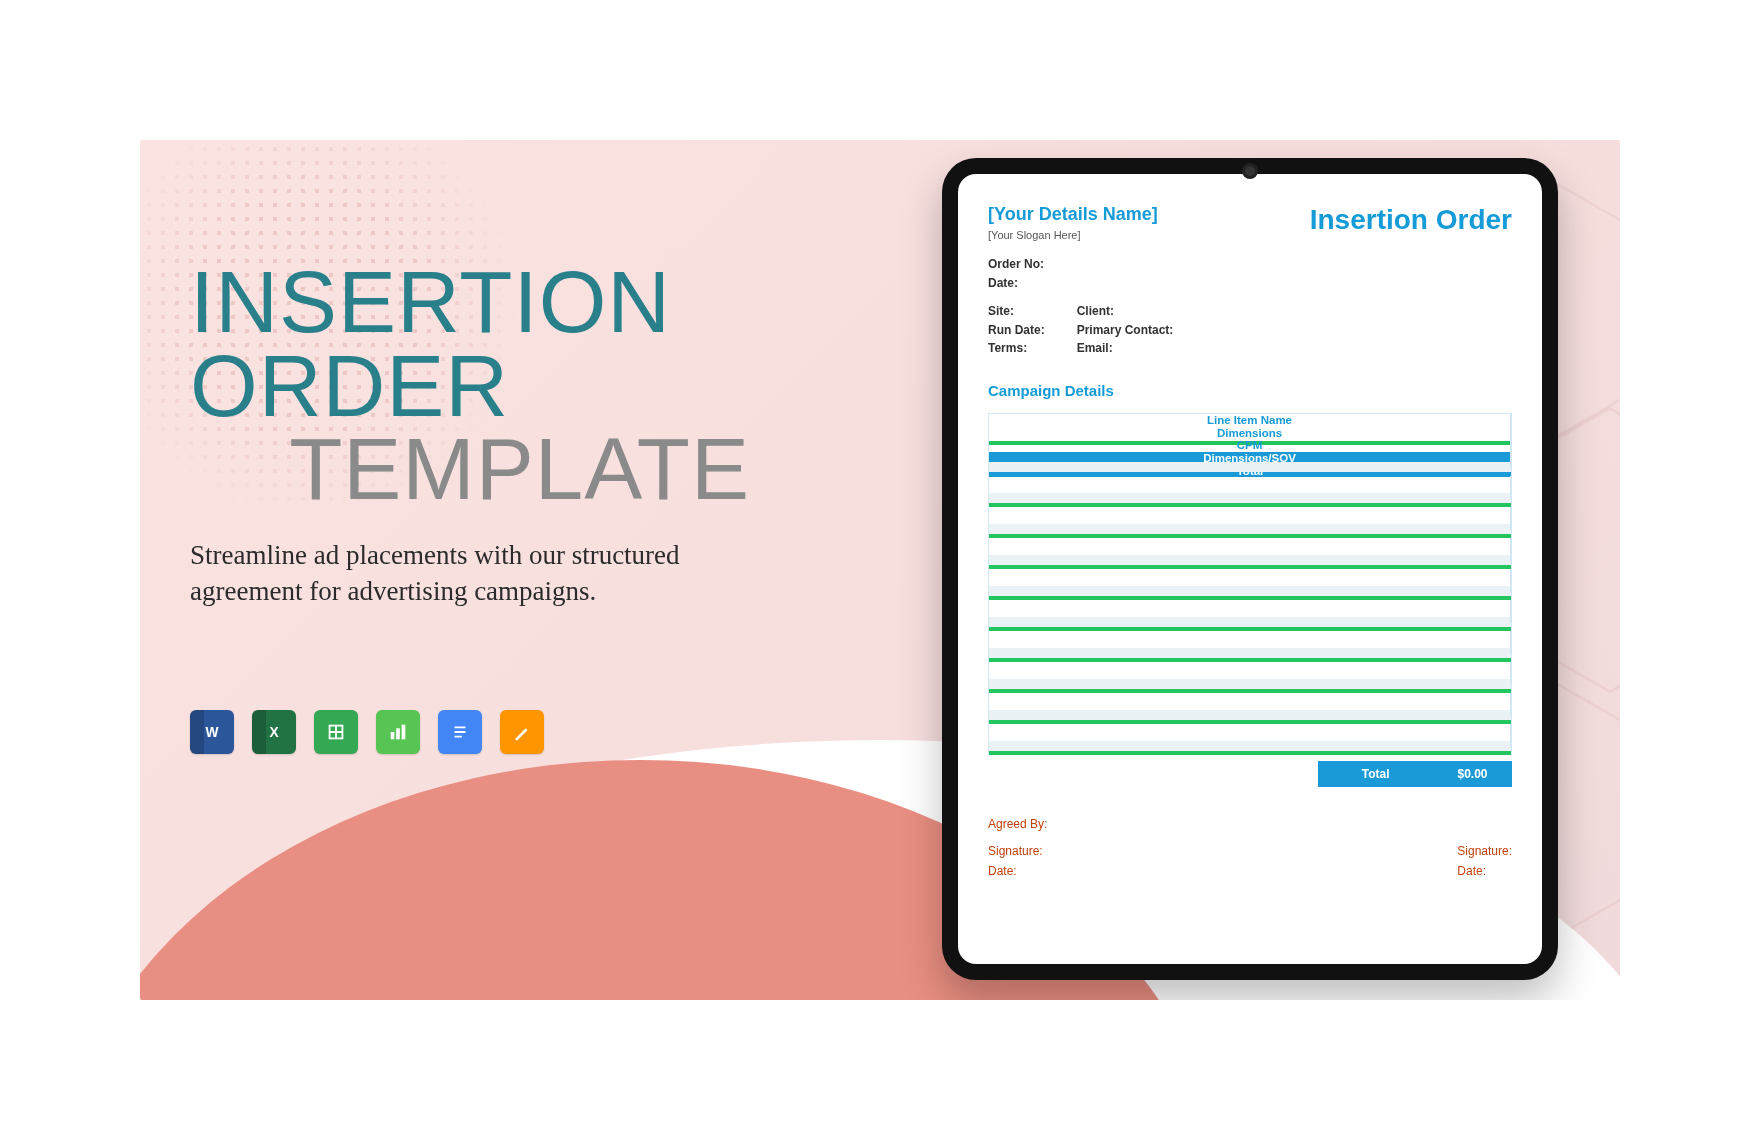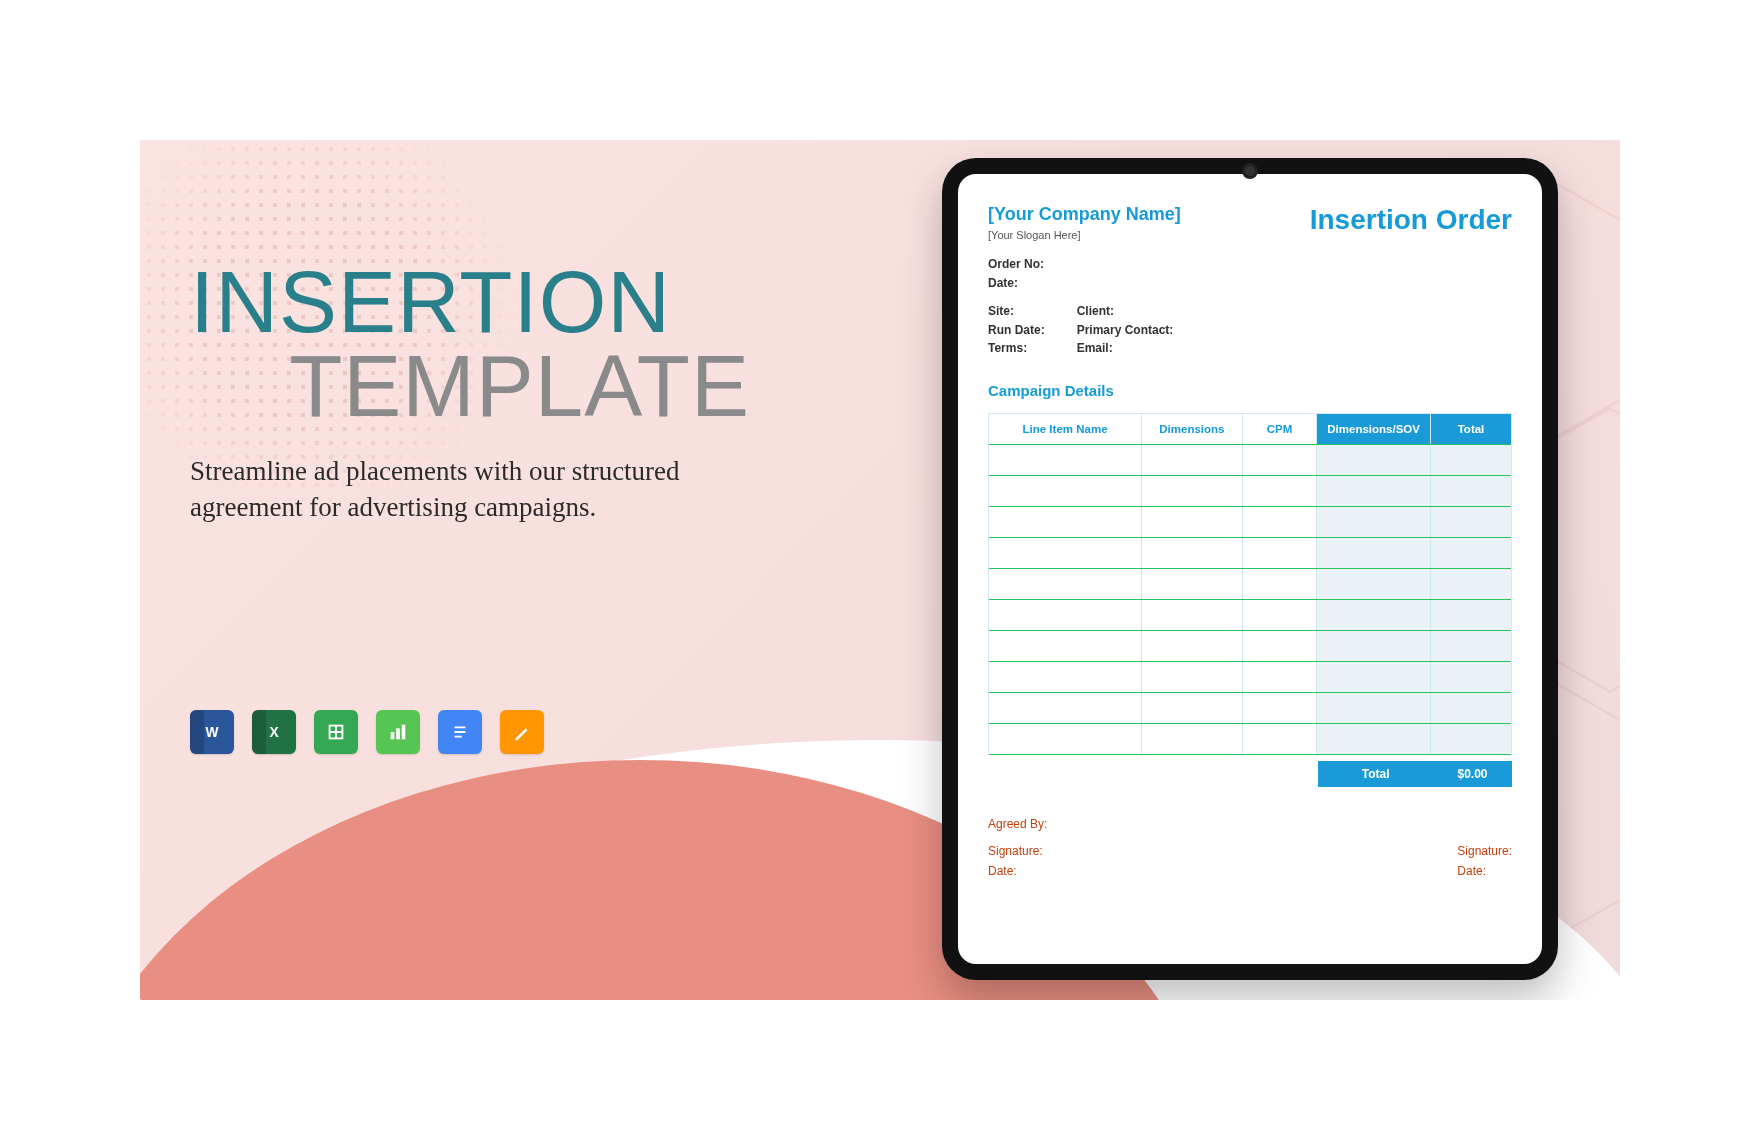--- a/index.html
+++ b/index.html
@@ -54,21 +54,21 @@
   .doc-head .slogan { font-size:11px; color:#555; margin-top:4px; }
   .doc-head .doctitle { font-size:28px; font-weight:700; color:#159bd7; }
 
   .meta { margin-top:14px; font-size:12px; font-weight:700; color:#323232; line-height:1.55; }
   .meta-row2 { display:flex; gap:32px; margin-top:10px; }
   .meta-col { font-size:12px; font-weight:700; line-height:1.55; }
 
   .section-title { margin-top:24px; font-size:15px; font-weight:700; color:#159bd7; }
 
   .grid { margin-top:14px; border:1px solid #d0e8f3; border-bottom:none; }
-  .grid-row { display:flex; height:31px; border-bottom:1px solid #22c55e; }
+  .grid-row { display:flex; height:31px; border-bottom:4px solid #22c55e;flex-direction:column; }
   .grid-row.header { background:#fff; }
   .cell { border-right:1px solid #d0e8f3; display:flex; align-items:center; justify-content:center; font-size:11.5px; font-weight:700; color:#159bd7; text-align:center; padding:0 4px; line-height:1.1; }
   .cell:last-child { border-right:none; }
   .c1 { flex:2.2; }
   .c2 { flex:1.4; }
   .c3 { flex:1.0; }
   .c4 { flex:1.6; }
   .c5 { flex:1.1; }
   .grid-row.header .c4, .grid-row.header .c5 { background:#1a9bd7; color:#fff; }
   .grid-row.body .cell { color:#444; font-weight:400; }
@@ -99,20 +99,21 @@
   <div class="hex h3"><svg viewBox="0 0 100 115">
         <polygon points="50,3 97,30 97,85 50,112 3,85 3,30" fill="none" stroke="#c99" stroke-width="1"></polygon>
       </svg></div>
 
   <div class="swoop-white"></div>
   <div class="swoop-pink"></div>
 
   <div class="left">
     <div class="title">
       <span class="teal">INSERTION</span>
+      <span class="teal">ORDER</span>
       <span class="grey">TEMPLATE</span>
     </div>
     <p class="subtitle">Streamline ad placements with our structured agreement for advertising campaigns.</p>
   </div>
 
   <div class="icons">
     <div class="appicon i-word">
         <div class="sidebar"></div>
         <svg viewBox="0 0 24 24">
           <text x="12" y="17" text-anchor="middle" font-size="15" font-family="Arial" font-weight="700" fill="#fff">W</text>
@@ -151,21 +152,21 @@
         </svg>
       </div>
   </div>
 
   <div class="tablet">
     <div class="camera"></div>
     <div class="screen">
 
       <div class="doc-head">
         <div>
-          <div class="company">[Your Company Name]</div>
+          <div class="company">[Your Details Name]</div>
           <div class="slogan">[Your Slogan Here]</div>
         </div>
         <div class="doctitle">Insertion Order</div>
       </div>
 
       <div class="meta">
         <div>Order No:</div>
         <div>Date:</div>
         <div class="meta-row2">
           <div class="meta-col">

